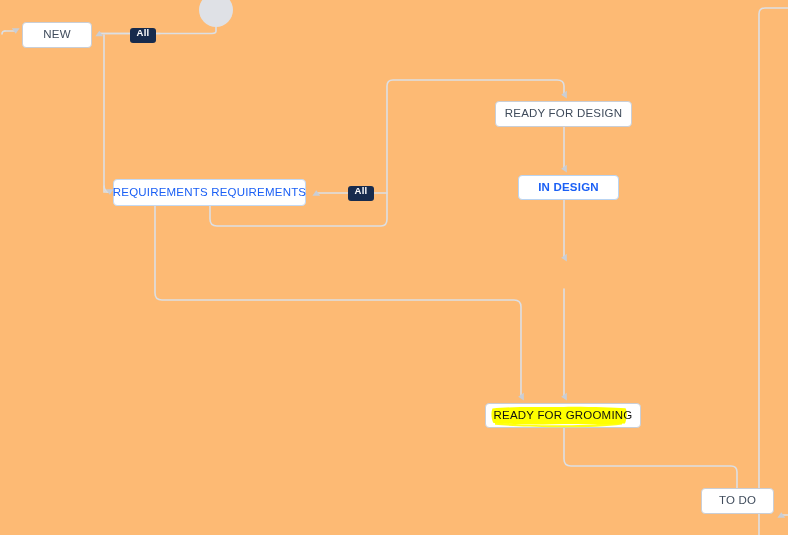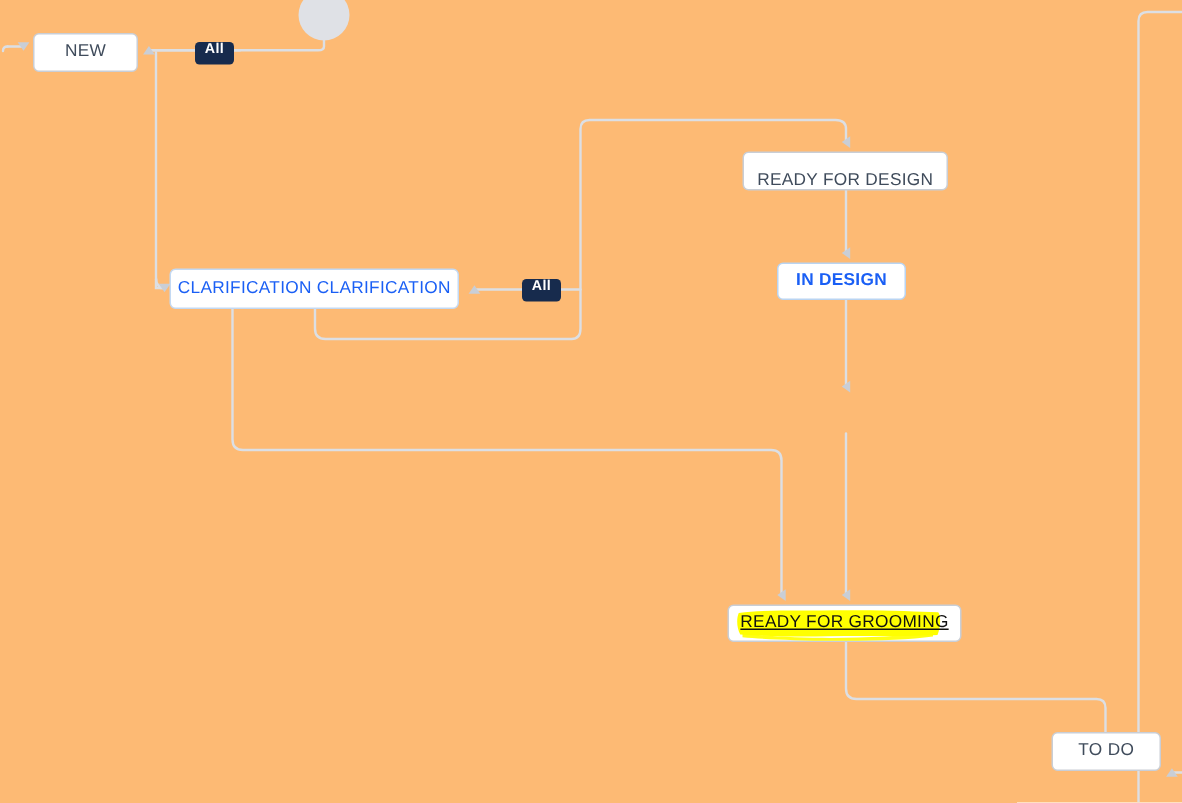--- a/index.html
+++ b/index.html
@@ -55,21 +55,20 @@
   }
   .node.blue-thin {
     border: 1px solid #c3d9f3;
     color: #1a5ff5;
     font-size: 11.5px;
     font-weight: normal;
   }
   .node.highlighted .node-label {
     color: #111111;
     font-weight: normal;
-    text-decoration: underline;
   }
   .hl-mark {
     position: absolute;
     z-index: 1;
     pointer-events: none;
   }
   .badge {
     position: absolute;
     box-sizing: border-box;
     background: #172b4d;
@@ -135,28 +134,28 @@
     </g>
   </svg>
 
   <div class="start-dot" style="left:199px; top:-7px; width:34px; height:34px;"></div>
 
   <div class="node grey" style="left:22px; top:22px; width:70px; height:26px;">
     <span class="node-label">NEW</span>
   </div>
 
   <div class="node blue-thin" style="left:113px; top:179px; width:193px; height:27px;">
-    <span class="node-label">CLARIFICATION CLARIFICATION</span>
+    <span class="node-label">REQUIREMENTS REQUIREMENTS</span>
   </div>
 
-  <div class="node grey" style="left:495px; top:101px; width:137px; height:26px;align-items:flex-end;">
+  <div class="node grey" style="left:495px; top:101px; width:137px; height:26px;">
     <span class="node-label">READY FOR DESIGN</span>
   </div>
 
-  <div class="node blue" style="left:518px; top:175px; width:86px; height:25px;">
+  <div class="node blue" style="left:518px; top:175px; width:101px; height:25px;">
     <span class="node-label">IN DESIGN</span>
   </div>
 
 
   <div class="node grey highlighted" style="left:485px; top:403px; width:156px; height:25px;">
     <svg class="hl-mark" width="156" height="25" viewBox="0 0 156 25" style="left:0; top:0;">
       <path d="M6.5,4.6 C26,2.2 52,3.3 78,2.9 C104,2.6 126,3.8 139.5,4.2
                C141.5,7.0 141.0,14.5 139.0,19.4
                C118,20.6 92,19.6 66,20.2 C42,20.8 22,20.0 7.5,19.0
                C5.2,15.0 4.8,8.5 6.5,4.6 Z" fill="#ffff00"></path>

